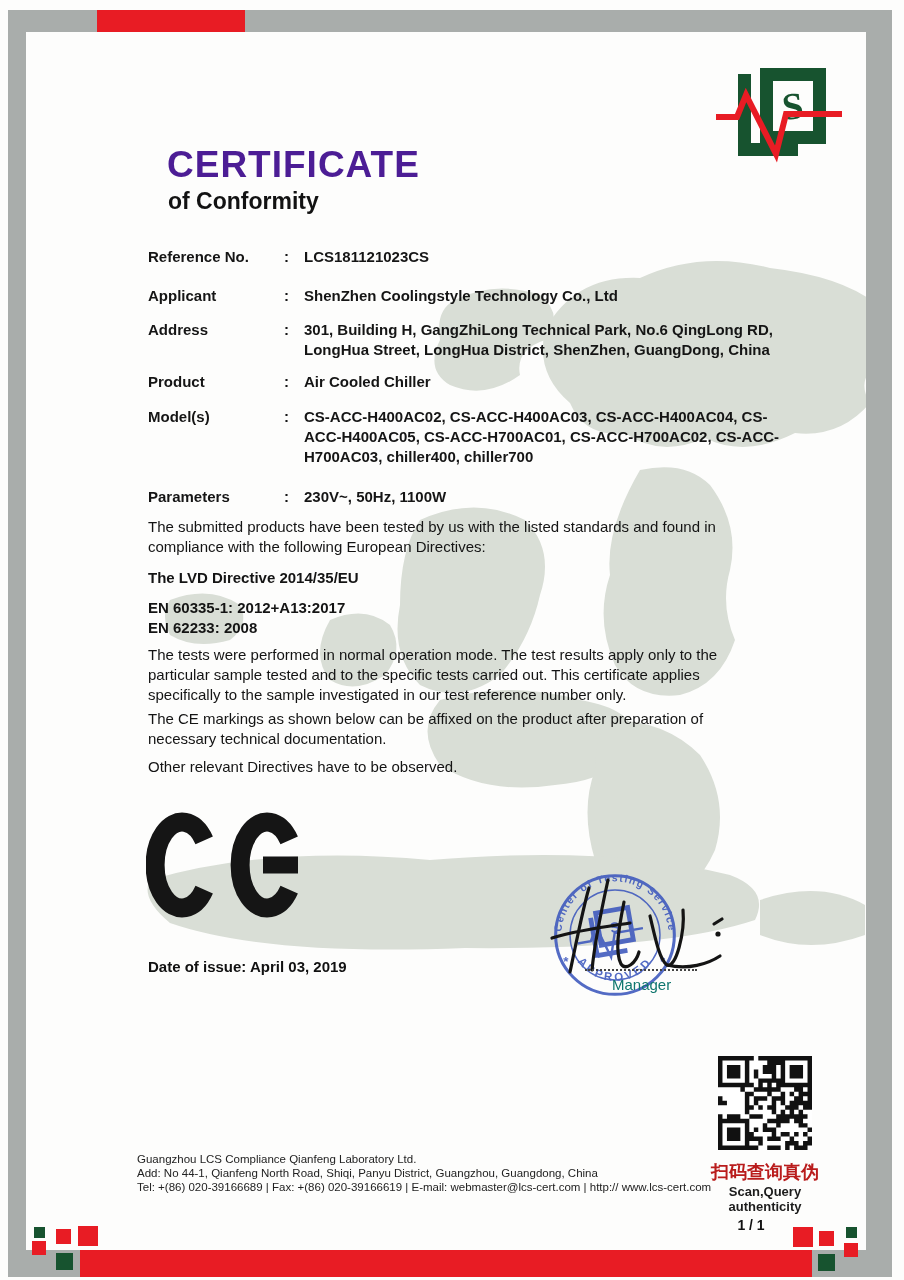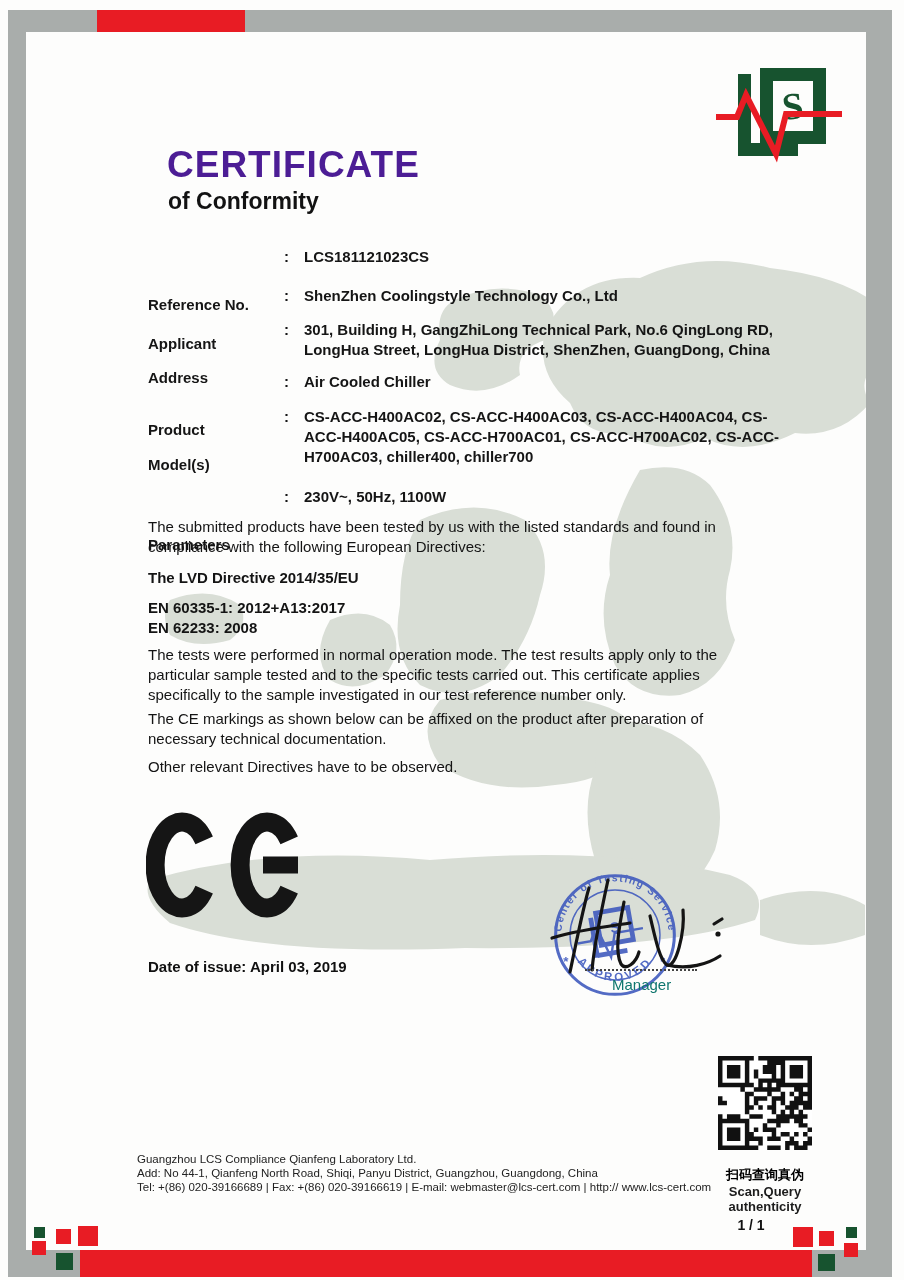--- a/index.html
+++ b/index.html
@@ -9,30 +9,30 @@
   .frame{position:absolute;background:#a9adab;z-index:2;}
   .frame-red{position:absolute;background:#e81c24;z-index:3;}
   .deco-sq{position:absolute;z-index:4;}
   
   .map{position:absolute;left:0;top:0;z-index:0;}
   
   .content{position:absolute;left:0;top:0;width:904px;height:1280px;z-index:5;}
   .title{position:absolute;left:167px;top:144px;font-size:37px;font-weight:bold;letter-spacing:1px;color:#4c1d95;}
   .subtitle{position:absolute;left:168px;top:188px;font-size:23px;font-weight:bold;color:#121212;}
   .field{position:absolute;left:148px;width:640px;display:flex;font-size:15px;font-weight:bold;color:#151515;line-height:20px;}
-  .field .lbl{width:136px;flex:none;margin-top:48px;}
+  .field .lbl{width:136px;flex:none;}
   .field .col{width:20px;flex:none;text-align:left;}
   .field .val{width:484px;flex:none;}
   .para{position:absolute;left:148px;width:600px;font-size:15px;line-height:20px;color:#141414;}
   .bold{font-weight:bold;}
   .date-issue{position:absolute;left:148px;top:958px;font-size:15px;font-weight:bold;color:#111;}
   .manager{position:absolute;left:612px;top:976px;font-size:15px;color:#0f766e;z-index:8;}
   .dotline{position:absolute;left:585px;top:969px;width:112px;border-bottom:2px dotted #444;z-index:7;}
   .qr-wrap{position:absolute;left:700px;top:1056px;width:130px;text-align:center;}
-  .qr-caption-cn{font-size:13px;font-weight:bold;margin-top:12px;color:#000000;}
+  .qr-caption-cn{font-size:18px;font-weight:bold;margin-top:6px;color:#b91c1c;}
   .qr-caption-en{font-size:13px;font-weight:bold;color:#1c1c1c;}
   .page-num{font-size:14px;font-weight:bold;margin-top:3px;margin-right:28px;color:#111;}
   .footer{position:absolute;left:137px;top:1152px;font-size:11.5px;line-height:14px;color:#222;}
   .stamp{position:absolute;left:548px;top:868px;z-index:6;opacity:.88;}
   .sig{position:absolute;left:548px;top:872px;z-index:7;}
   .ce{position:absolute;left:146px;top:808px;z-index:6;}
   .logo{position:absolute;left:714px;top:64px;z-index:6;}
 </style>
 </head>
 <body>

